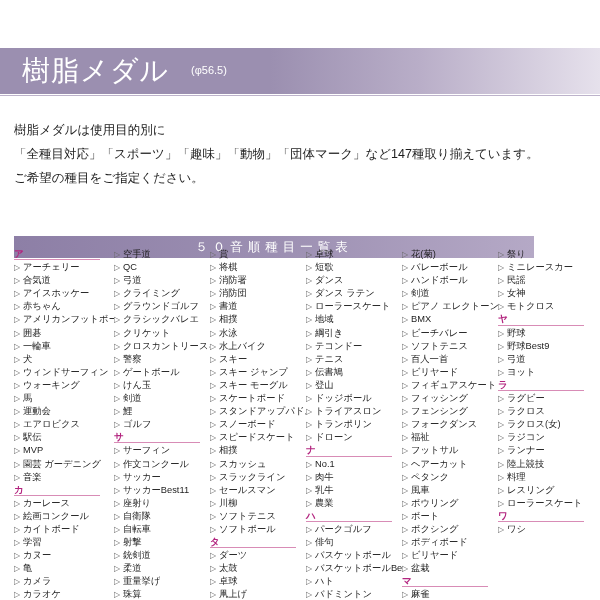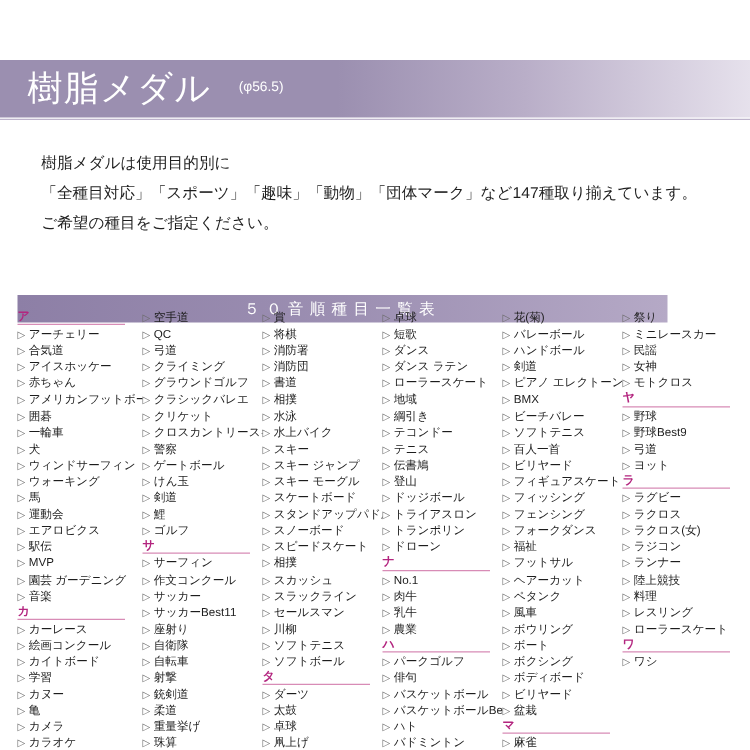--- a/index.html
+++ b/index.html
@@ -29,21 +29,21 @@
   }
   .header-rule{
     position:absolute;left:0;top:95px;width:600px;height:1px;background:#bdb3cb;
   }
 
   
   .intro{
     position:absolute;left:14px;top:118px;width:575px;
     font-size:12.5px;line-height:24px;color:#1e1e1e;
   }
-  .intro .line{white-space:nowrap;margin-left:19px;}
+  .intro .line{white-space:nowrap;}
 
   
   .listtitle{
     position:absolute;left:14px;top:236px;width:520px;height:22px;
     background:linear-gradient(to right,#8d7fa6 0%,#9c8fb2 50%,#b5a9c6 100%);
     display:flex;align-items:center;justify-content:center;
   }
   .listtitle span{
     color:#fff;font-size:12.5px;letter-spacing:5px;
   }

